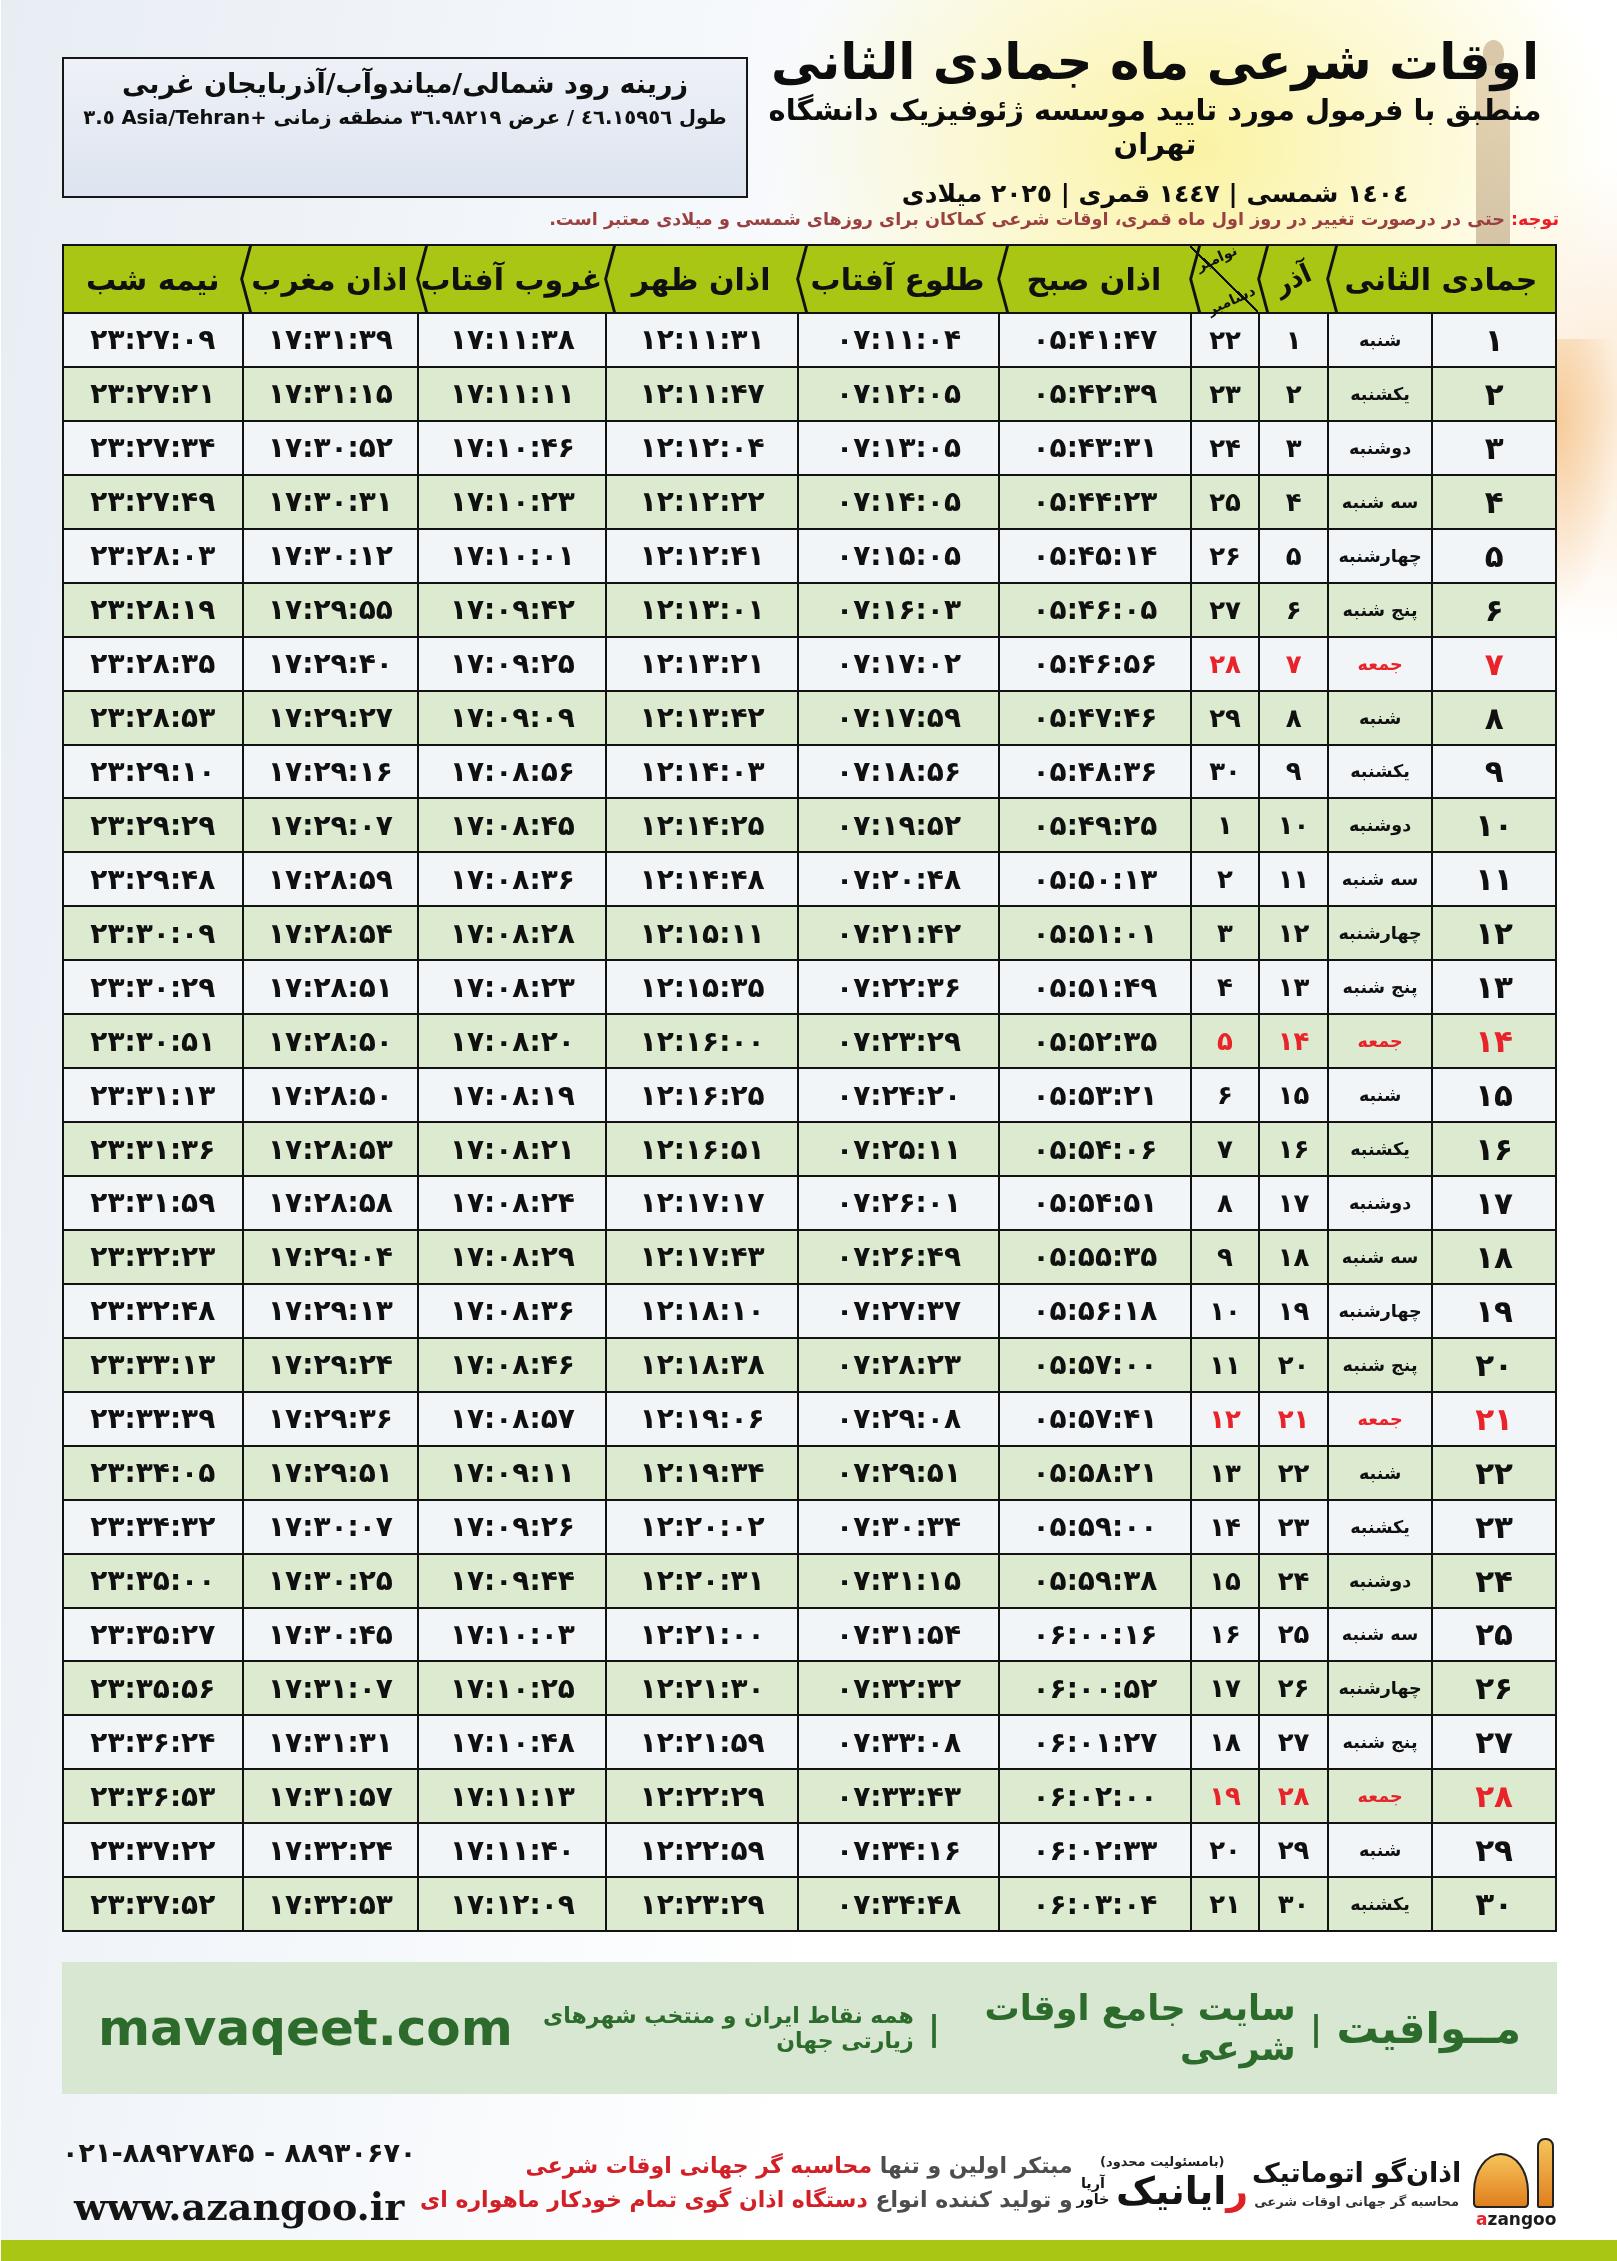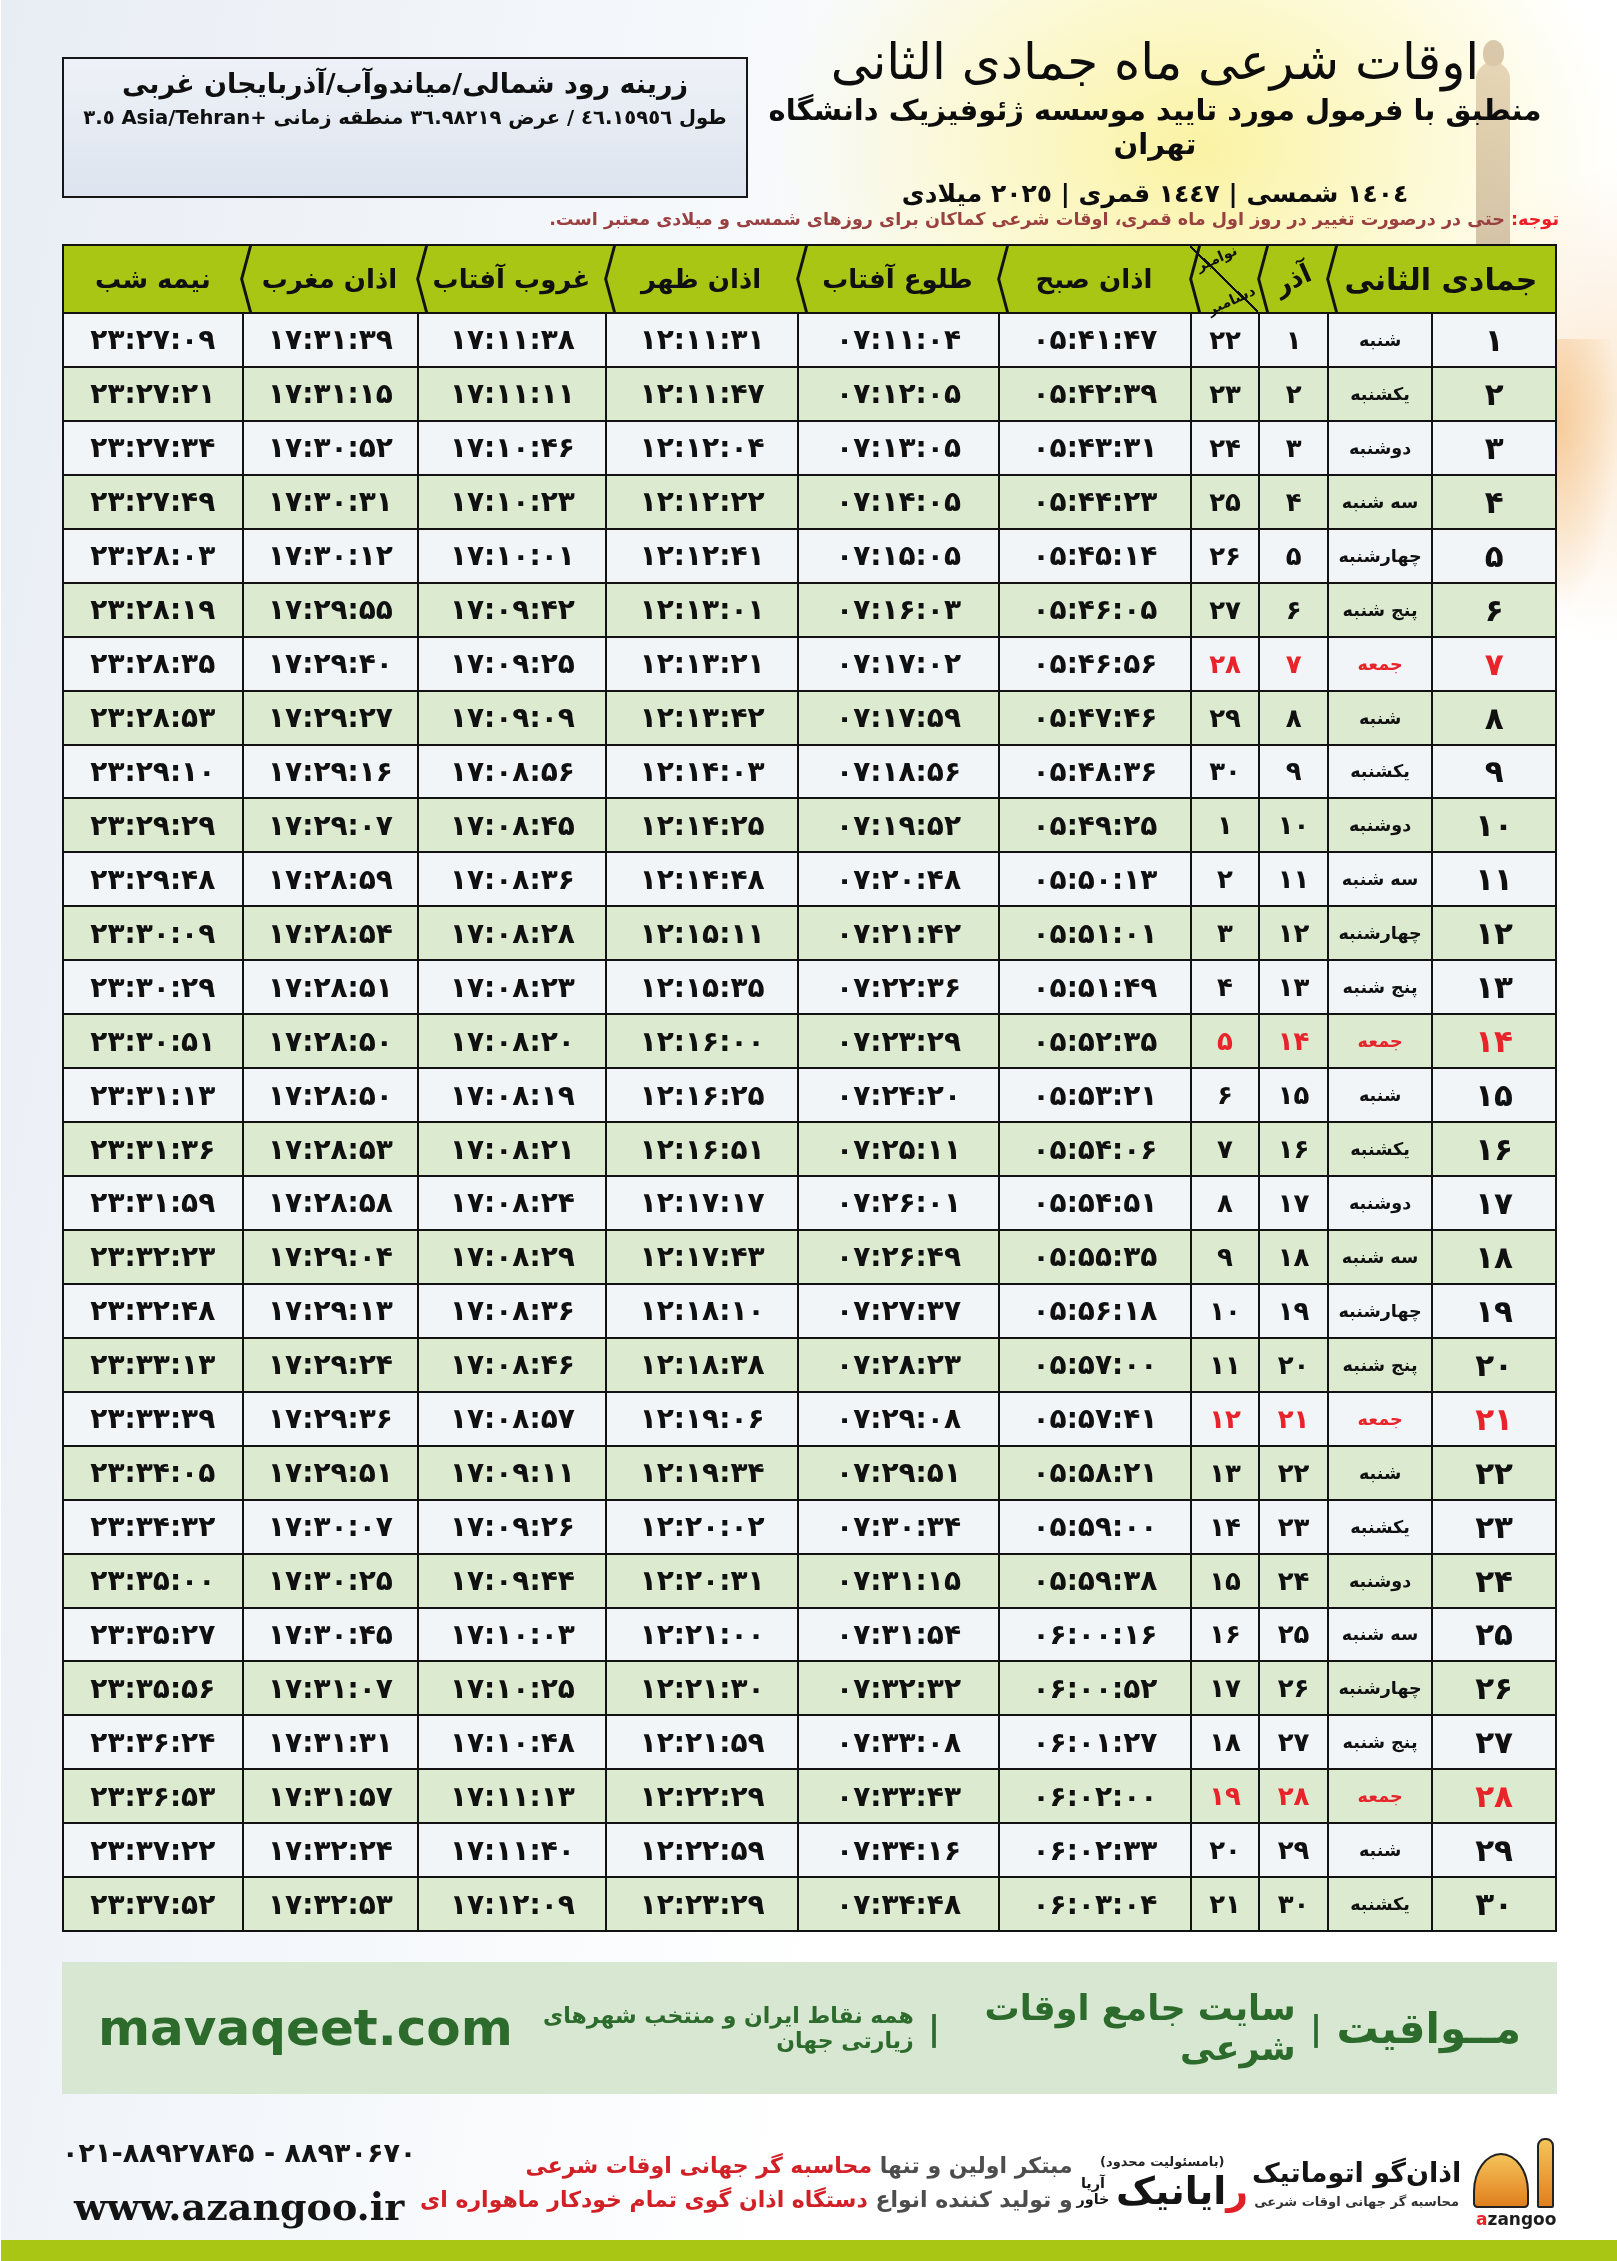--- a/index.html
+++ b/index.html
@@ -21,40 +21,40 @@
     background:radial-gradient(ellipse at 40% 30%, rgba(240,170,90,.5), rgba(240,170,90,0) 70%); }
   
   .loc-box { position:absolute; left:62px; top:57px; width:686px; height:141px;
     border:2.6px solid #161616; background:linear-gradient(180deg,#eef1f7 0%, #dde4ef 100%);
     text-align:center; padding-top:6.5px; }
   .loc-name   { font-size:35px; font-weight:bold; color:#101010; line-height:1.2; }
   .loc-region { font-size:27px; font-weight:bold; color:#101010; margin-top:2.6px; }
   .loc-coords { font-size:19.6px; font-weight:bold; color:#101010; margin-top:6.5px; }
   
   .title-block { position:absolute; right:39px; top:34px; width:848px; text-align:center; }
-  .main-title  { font-size:50px; font-weight:normal; color:#0d0d0d; line-height:1.15; }
+  .main-title  { font-size:50px; font-weight:bold; color:#0d0d0d; line-height:1.15; }
   .sub-title   { font-size:29px; font-weight:bold; color:#0d0d0d; margin-top:1px; }
   .cal-line    { font-size:25px; font-weight:bold; color:#0d0d0d; margin-top:18px; }
   
   .notice { position:absolute; right:59px; top:209px; font-size:17.6px; font-weight:bold; color:#9a4040; }
   .notice .lbl { color:#ee1c24; }
   
   .ptable { position:absolute; left:62px; top:244px; width:1495px; height:1688px;
     border:2.6px solid #121212; display:flex; flex-direction:column; direction:rtl; background:#fff; }
   .thead { height:68px; flex:0 0 68px; display:flex; direction:rtl; background:#a9c615;
     border-bottom:2.6px solid #121212; }
   .hc { position:relative; display:flex; align-items:center; justify-content:center;
     font-weight:bold; color:#101010; }
   .hc:not(:last-child)::before { content:''; position:absolute; left:7.8px; top:0; height:50%; width:2.6px;
     background:#121212; transform:skewX(-15deg); transform-origin:50% 0; }
   .hc:not(:last-child)::after  { content:''; position:absolute; left:7.8px; top:50%; height:50%; width:2.6px;
     background:#121212; transform:skewX(15deg);  transform-origin:50% 100%; }
   .hc-month { font-size:30px; }
   .hc-small { font-size:16.3px; }
-  .hc-time  { font-size:26px; }
+  .hc-time  { font-size:30px; }
   .rot { display:block; transform:rotate(-24deg); }
   .hc-greg .stack { width:100%; height:100%; display:flex; flex-direction:column;
     justify-content:space-between; padding:3.9px 1.3px;
     background:linear-gradient(to top right, rgba(0,0,0,0) 48.8%, #121212 48.8%, #121212 51.2%, rgba(0,0,0,0) 51.2%); }
   .hc-greg .stack span { font-size:14.4px; font-weight:bold; }
   .hc-greg .stack .top { align-self:flex-end; margin-left:3.9px; }
   .hc-greg .stack .bot { align-self:flex-start; }
   .tbody { flex:1; display:flex; flex-direction:column; direction:rtl; }
   .trow { flex:1; display:flex; direction:rtl; background:#f2f5f8; }
   .trow:nth-child(even) { background:#dcead0; }

